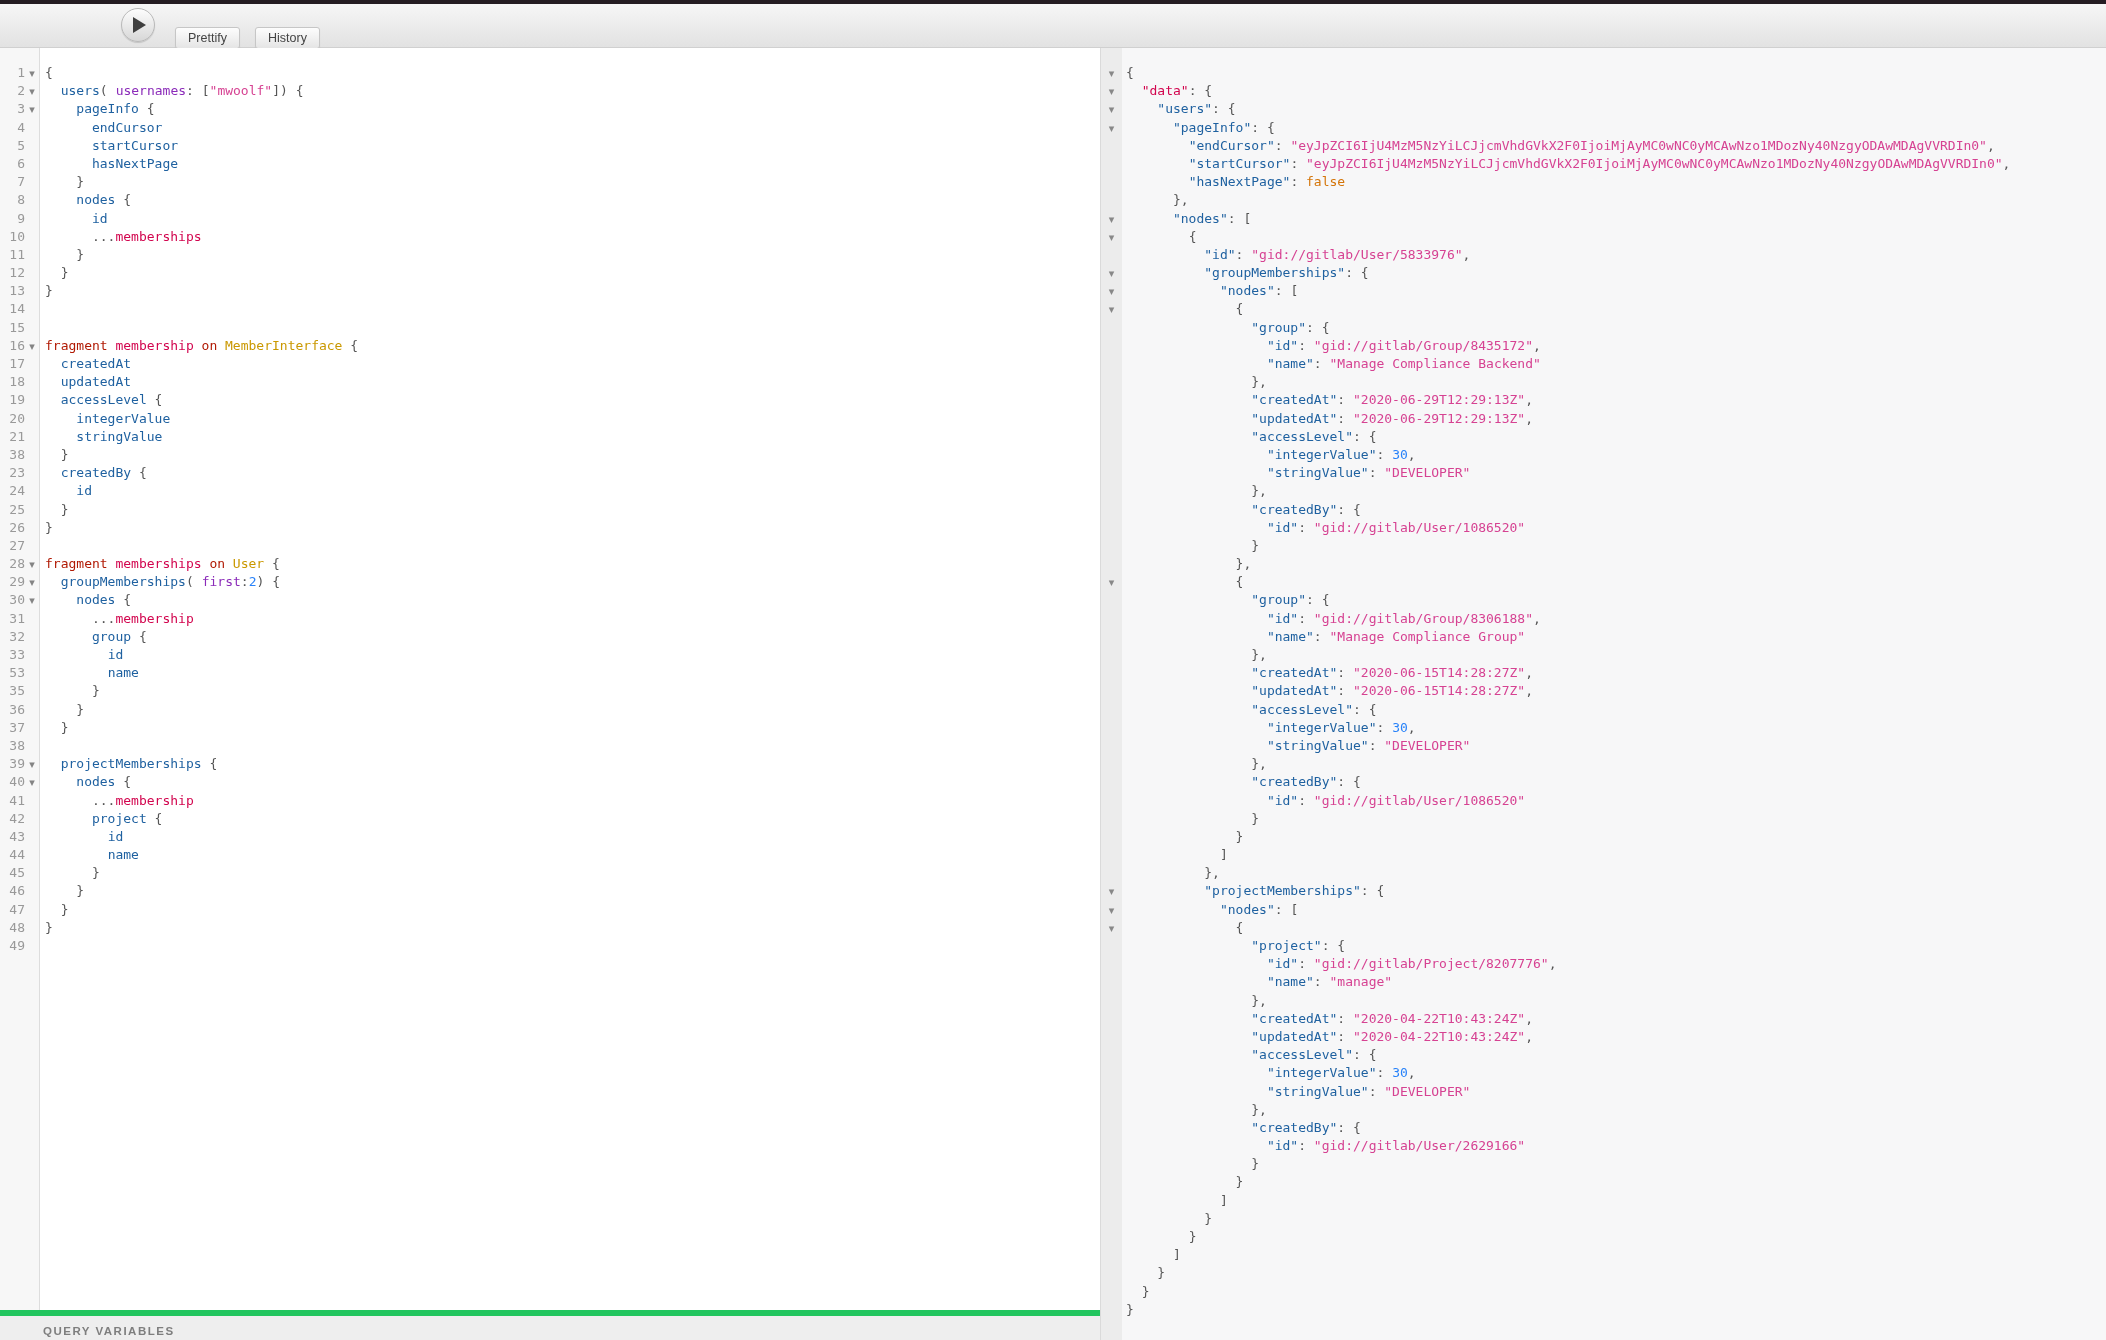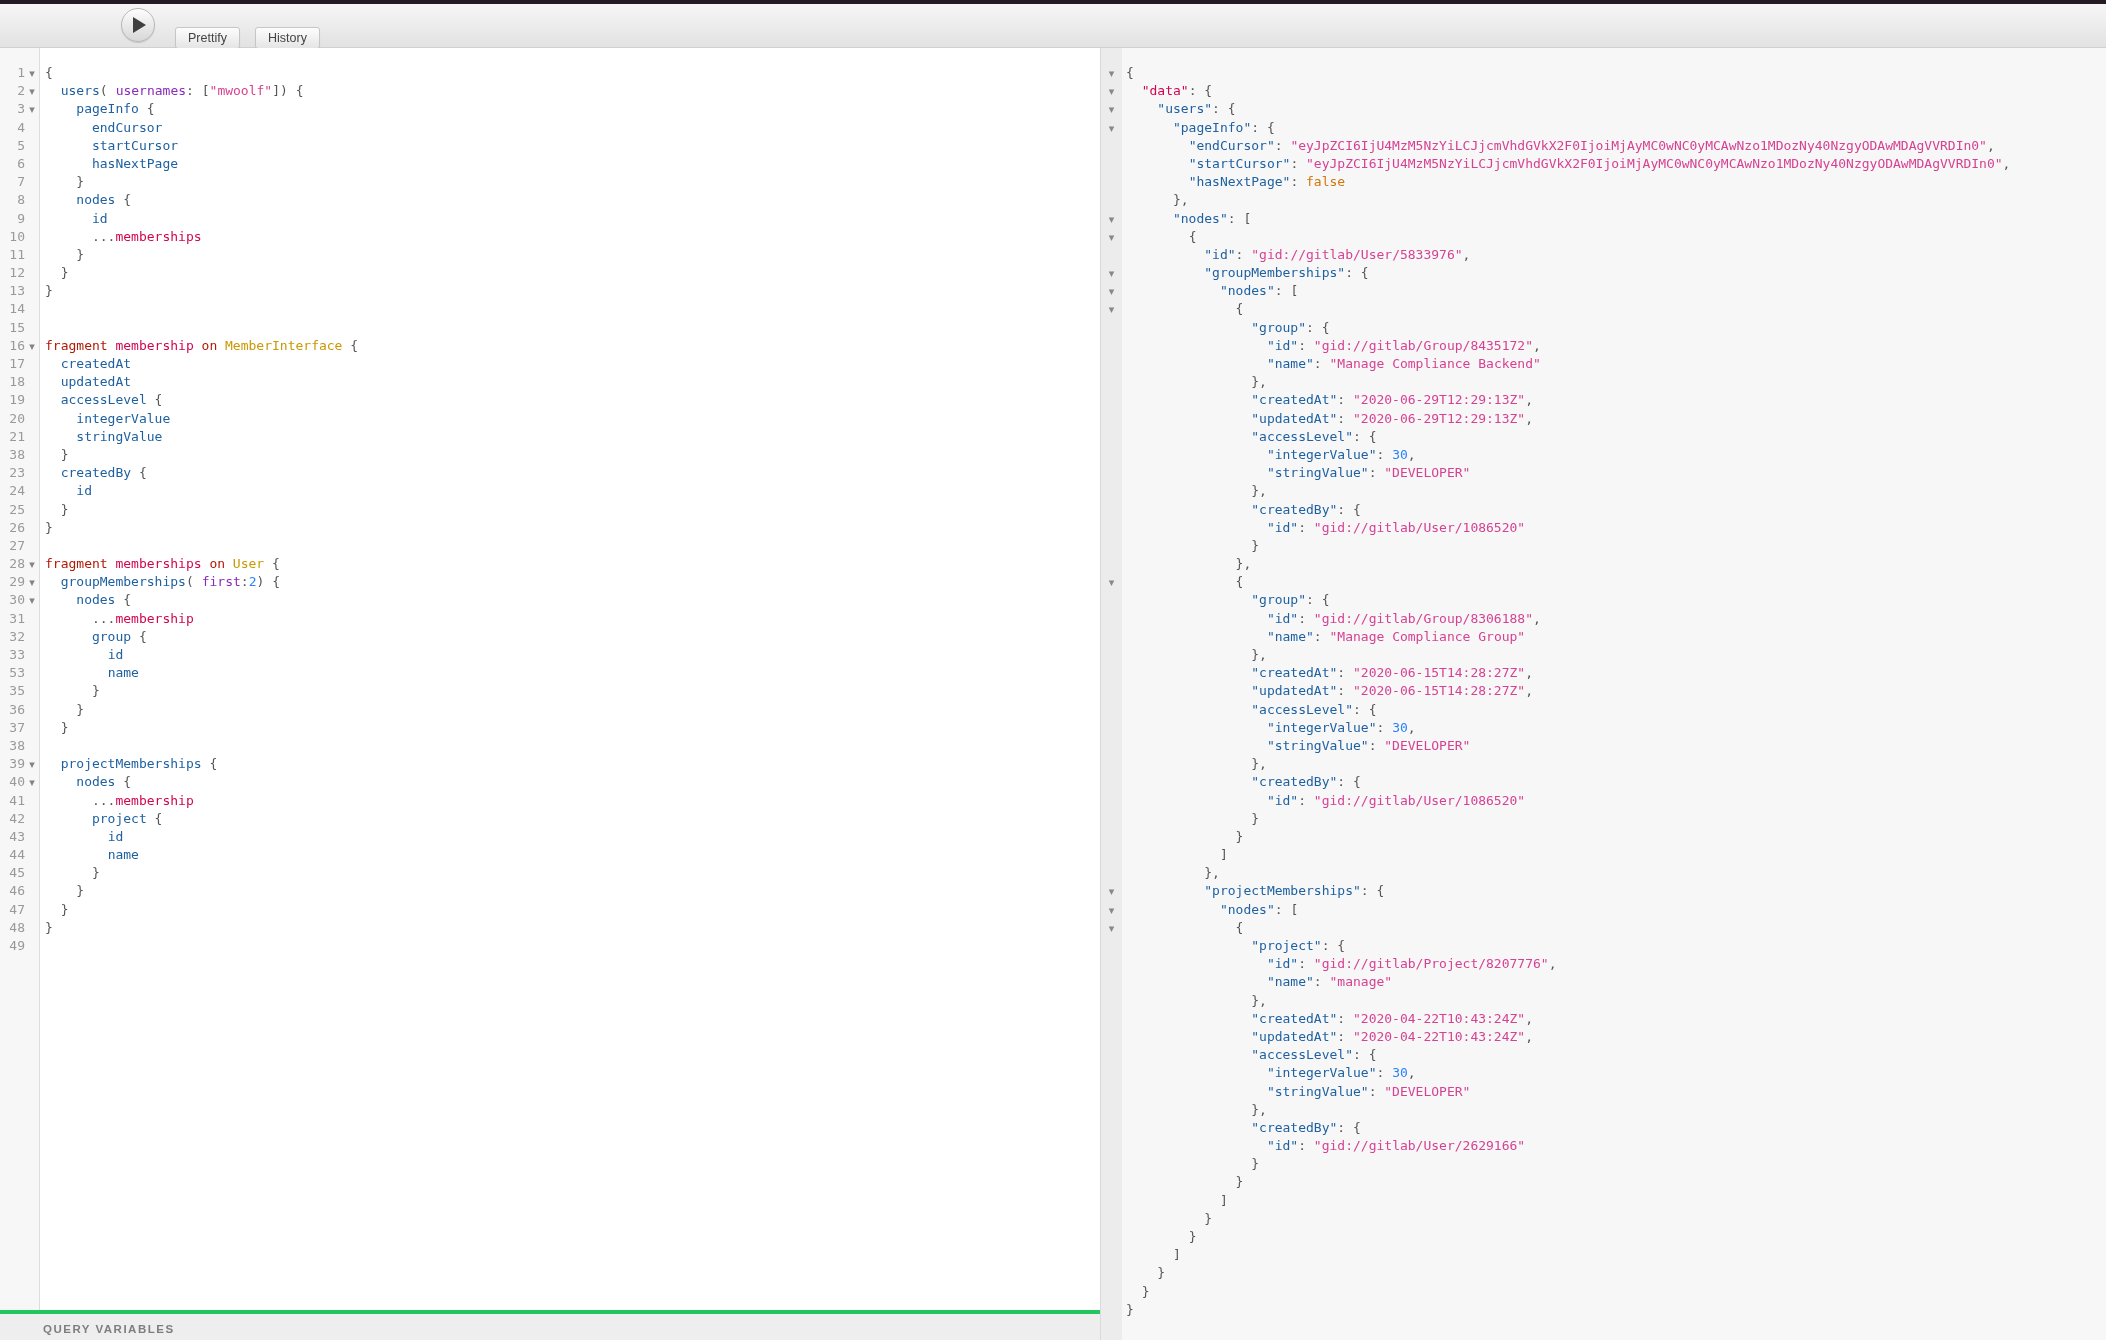--- a/index.html
+++ b/index.html
@@ -61,21 +61,21 @@
     display:inline-block;width:14px;text-align:center;
     color:#848484;font:11px/18.2px "Liberation Sans",sans-serif;cursor:pointer;
   }
   .code{
     padding:16px 0 0 5px;white-space:pre;color:#141823;
     font:13px/18.2px "DejaVu Sans Mono",monospace;
   }
   .cl{height:18.2px;}
   .var-bar{
     position:absolute;left:0;right:0;bottom:0;height:30px;box-sizing:border-box;
-    background:#eeeeee;border-top:4px solid #22c55e;cursor:row-resize;
+    background:#eeeeee;border-top:6px solid #22c55e;cursor:row-resize;
   }
   .var-bar span{
     position:absolute;left:43px;top:9px;
     font-size:11.5px;font-weight:bold;letter-spacing:1.5px;color:#7e7e7e;
   }
   .result-pane{flex:1;position:relative;background:#f7f7f8;border-left:1px solid #dadada;}
   .result-scroll{position:absolute;top:0;left:0;right:0;bottom:0;display:flex;overflow:hidden;}
   .rgutter{width:21px;flex:none;background:#ececec;padding-top:16px;}
   .rg{height:18.2px;text-align:center;color:#888;font:11px/18.2px "Liberation Sans",sans-serif;cursor:pointer;}
   .rcode{

